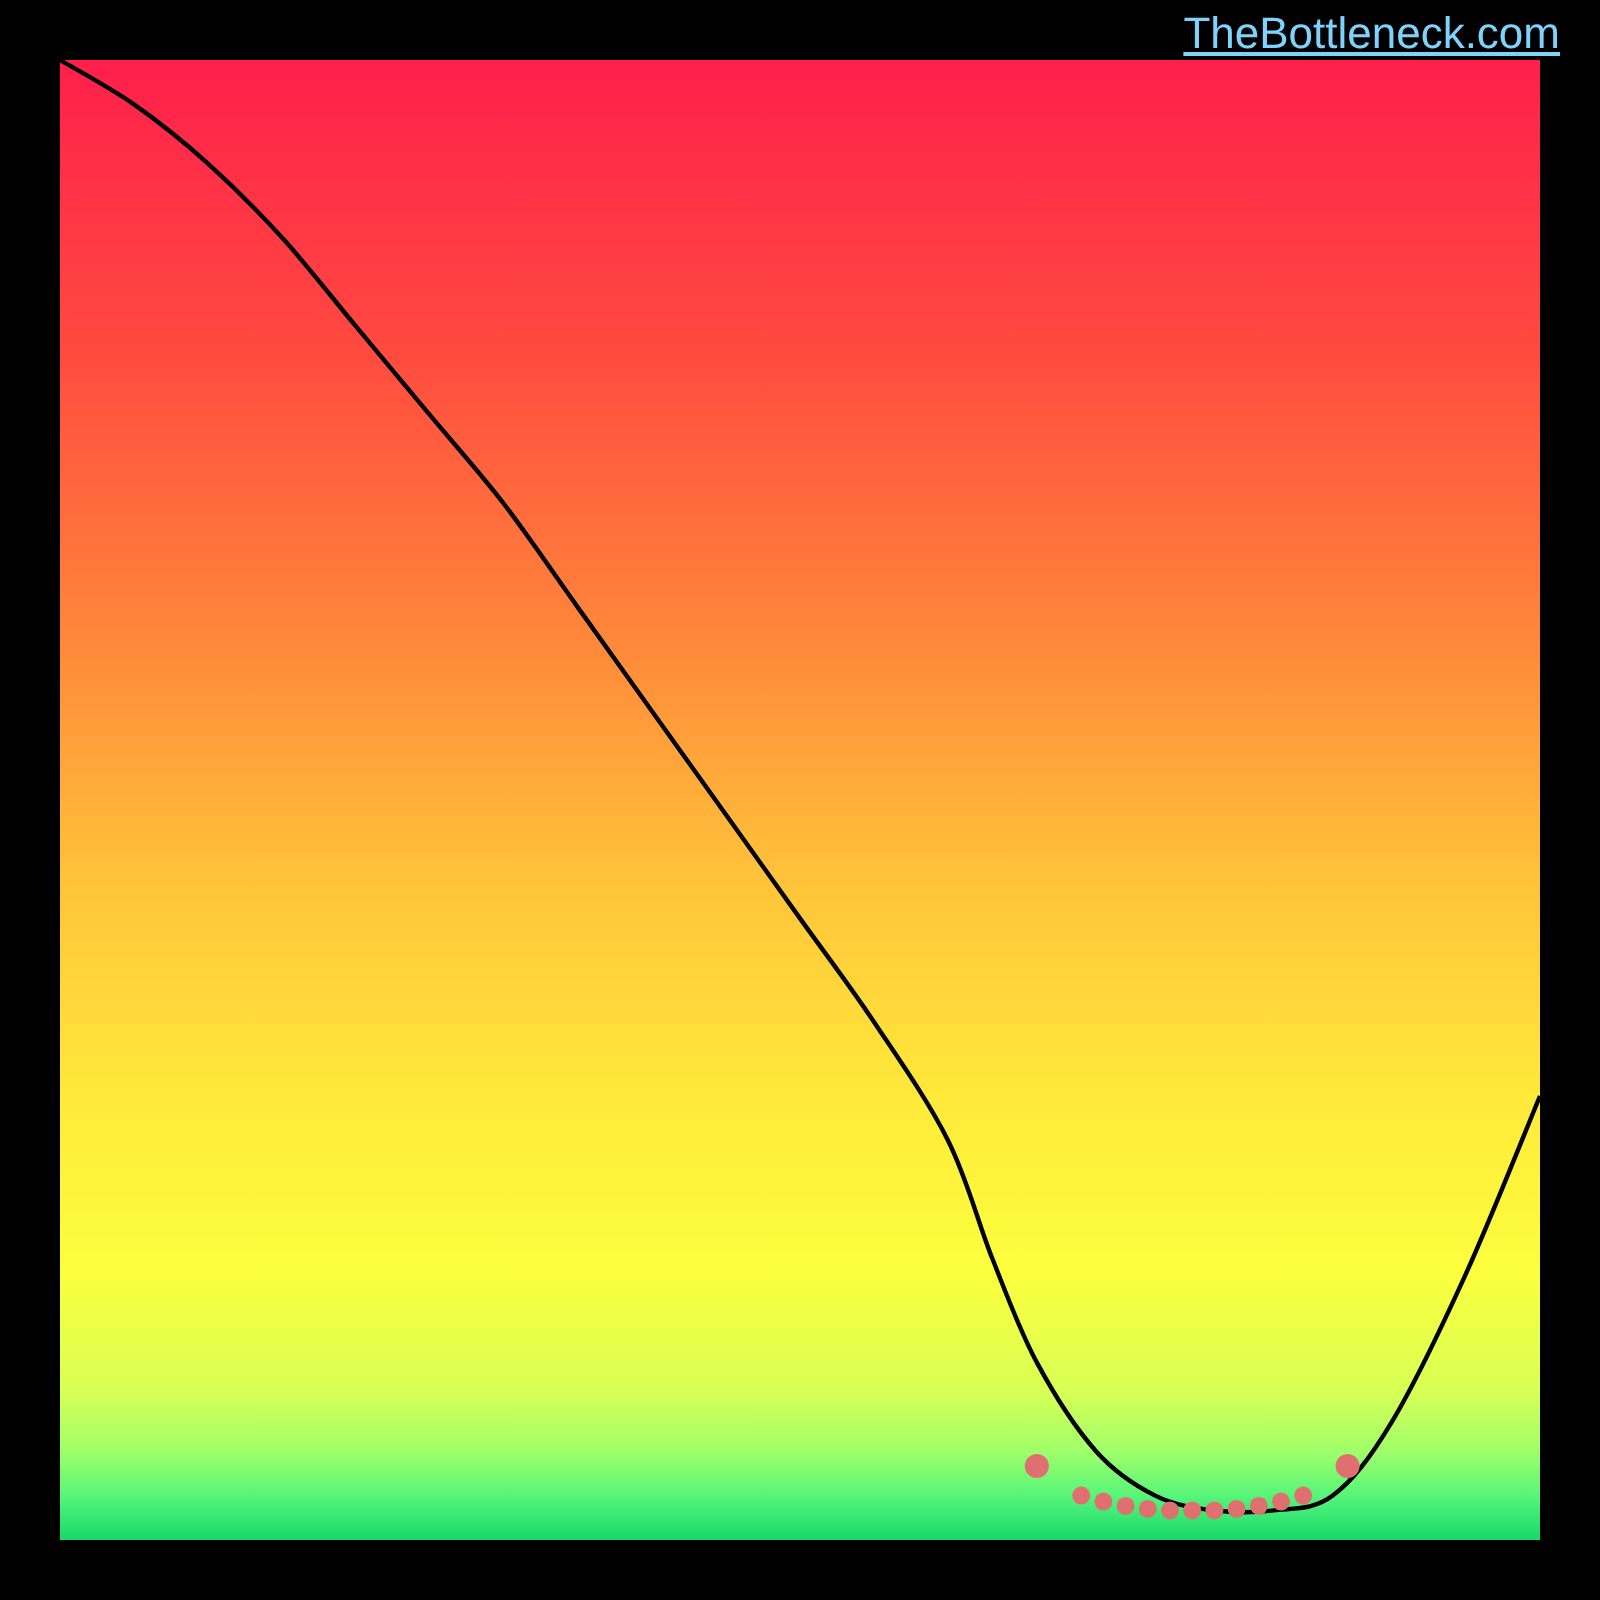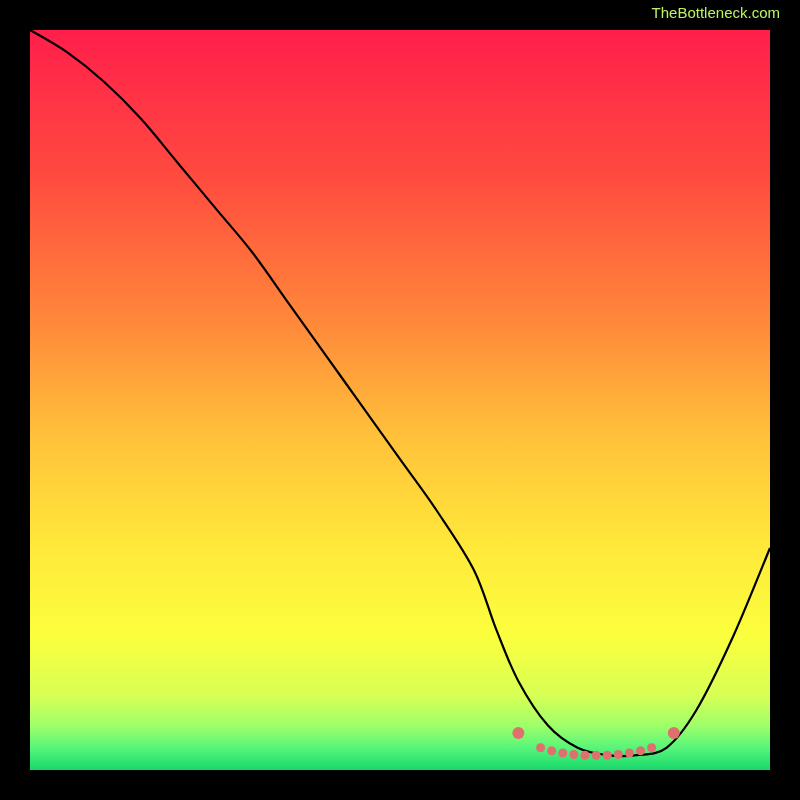--- a/index.html
+++ b/index.html
@@ -13,24 +13,25 @@
   }
   .chart-wrap {
     position: relative;
     width: 800px;
     height: 800px;
   }
   .watermark {
     position: absolute;
     top: 4px;
     right: 20px;
-    color: #bef264;
-    font-size: 15px;
+    color: #7dd3fc;
+    font-size: 22px;
     font-family: Arial, sans-serif;
     z-index: 10;
+    text-decoration: underline;
   }
   .plot-area {
     position: absolute;
     left: 30px;
     top: 30px;
     width: 740px;
     height: 740px;
   }
   svg.heat {
     position: absolute;

